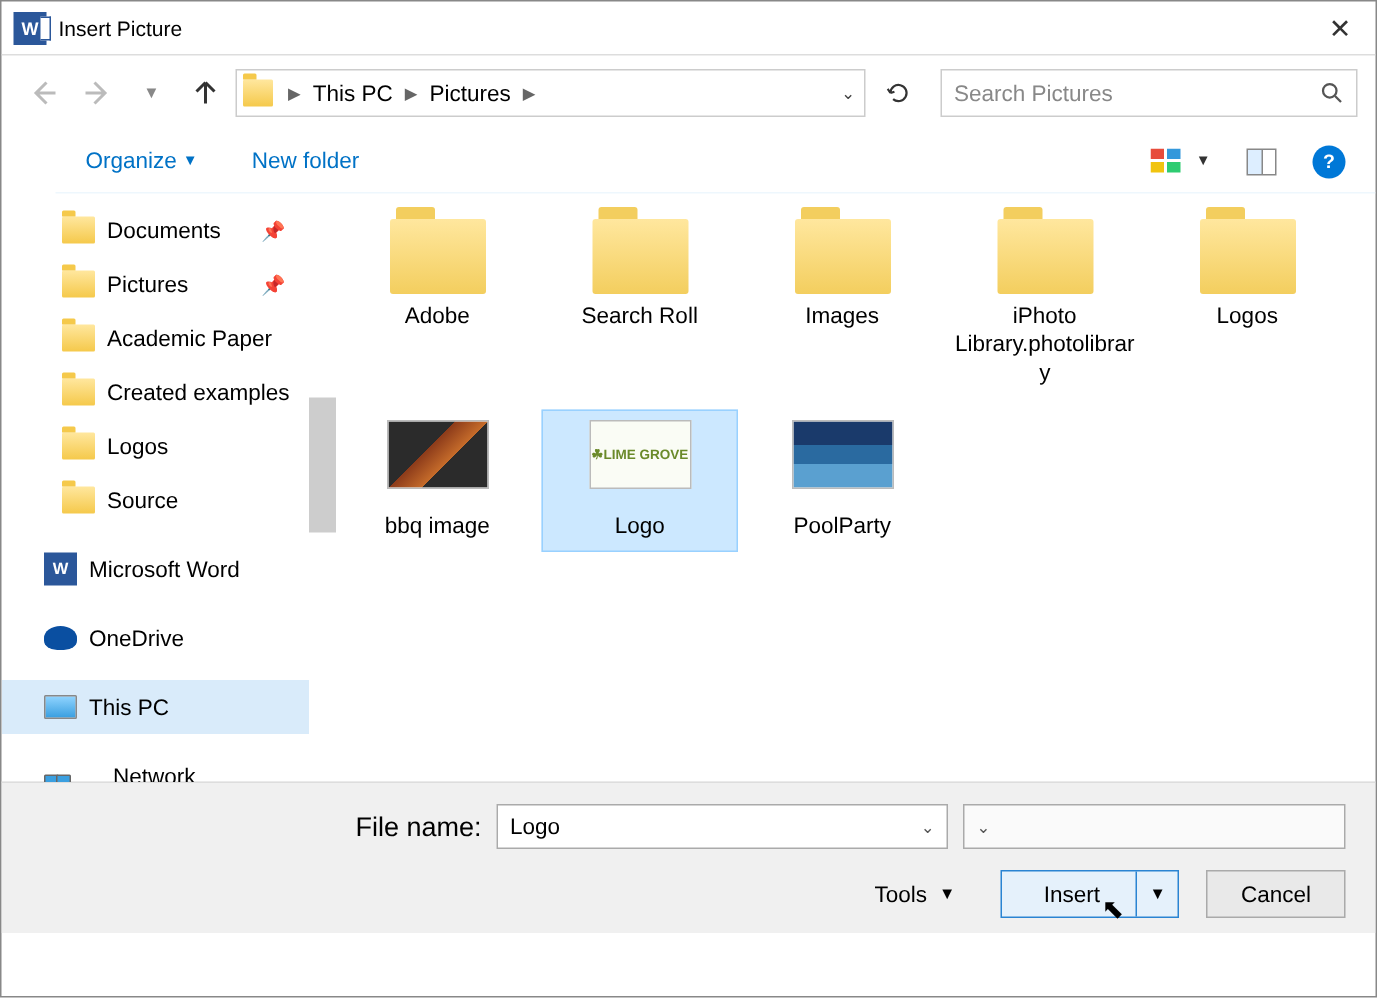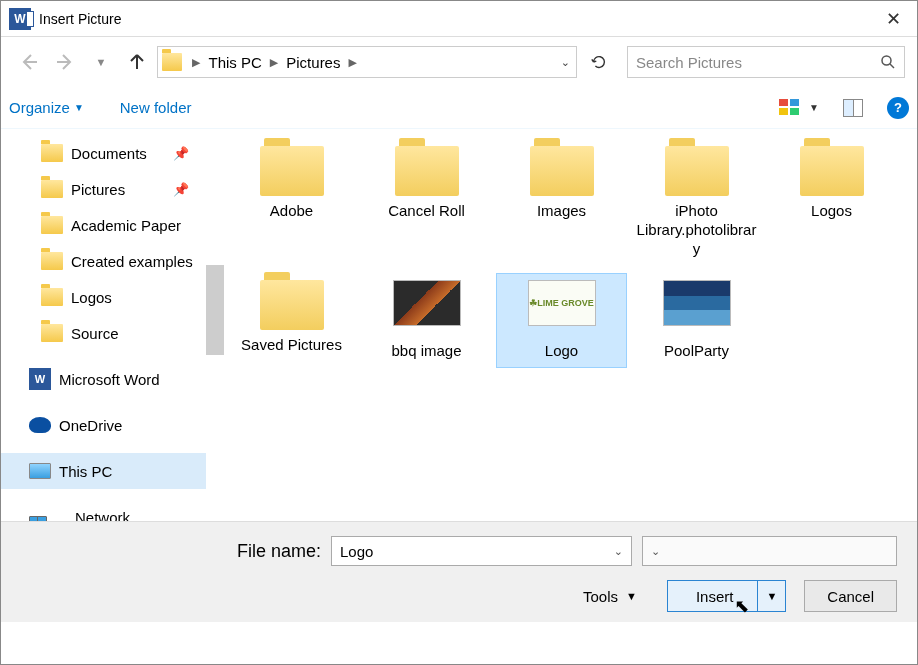--- a/index.html
+++ b/index.html
@@ -22,21 +22,21 @@
 .bc-item { color: #000; cursor: pointer; }
 .bc-spacer { flex: 1; }
 .bc-drop { padding: 0 6px; color: #444; font-size: 11px; }
 .refresh-btn { width: 32px; height: 32px; display: flex; align-items: center; justify-content: center; color: #333; margin-left:2px; cursor:pointer; }
 .search-box { flex: 1; height: 32px; border: 1px solid #ccc; display: flex; align-items: center; margin-left: 8px; padding: 0 8px; }
 .search-box input { border: none; outline: none; flex: 1; font-size: 15px; color: #333; }
 .search-box input::placeholder { color: #888; }
 .search-icon { color: #555; font-size: 14px; }
 
 
-.toolbar { height: 42px; display: flex; align-items: center; padding: 0 8px; border-bottom: 1px solid #eef7fd; }
+.toolbar { height: 42px; display: flex; align-items: center; padding: 0 20px; border-bottom: 1px solid #eef7fd; margin-left: 36px; }
 .tool-link { color: #0072c6; cursor: pointer; display: flex; align-items: center; gap: 4px; margin-right: 36px; }
 .tool-drop { font-size: 10px; color: #0072c6; }
 .tool-spacer { flex: 1; }
 .view-icon { width: 22px; height: 18px; margin-right: 8px; }
 .view-drop { font-size: 10px; color: #333; margin-right: 24px; }
 .preview-icon { width: 20px; height: 18px; margin-right: 24px; border:1px solid #888; display:flex; }
 .preview-icon div{ flex:1; } .preview-icon div:first-child{ border-right:1px solid #888; background:#def;}
 .help-icon { width: 22px; height: 22px; border-radius: 50%; background: #0078d7; color: #fff; display: flex; align-items: center; justify-content: center; font-size: 13px; font-weight: bold; }
 
 
@@ -221,37 +221,33 @@
   <div class="sub-scroll"></div>
 
   <div class="content">
     <div class="grid">
       <div class="item">
           <div class="folder-big"></div>
           <div class="name">Adobe</div>
         </div>
       <div class="item">
           <div class="folder-big"></div>
-          <div class="name">Cancel Roll</div>
+          <div class="name">Search Roll</div>
         </div>
       <div class="item">
           <div class="folder-big"></div>
           <div class="name">Images</div>
         </div>
       <div class="item">
           <div class="folder-big"></div>
           <div class="name">iPhoto Library.photolibrary</div>
         </div>
       <div class="item">
           <div class="folder-big"></div>
           <div class="name">Logos</div>
-        </div>
-      <div class="item">
-          <div class="folder-big"></div>
-          <div class="name">Saved Pictures</div>
         </div>
       <div class="item">
           <div class="thumb bbq"></div>
           <div class="name">bbq image</div>
         </div>
       <div class="item sel">
           <div class="thumb logo">☘LIME GROVE</div>
           <div class="name">Logo</div>
         </div>
       <div class="item">

